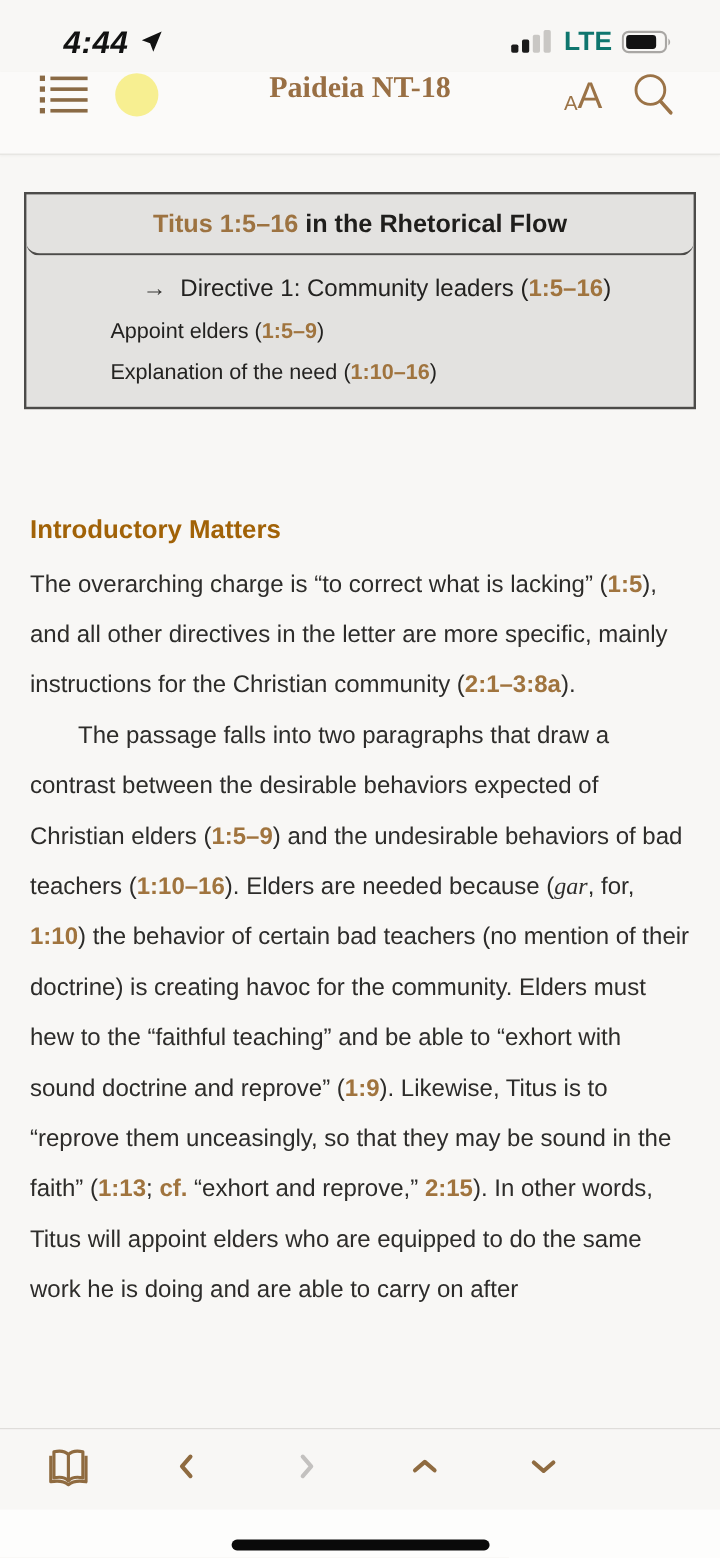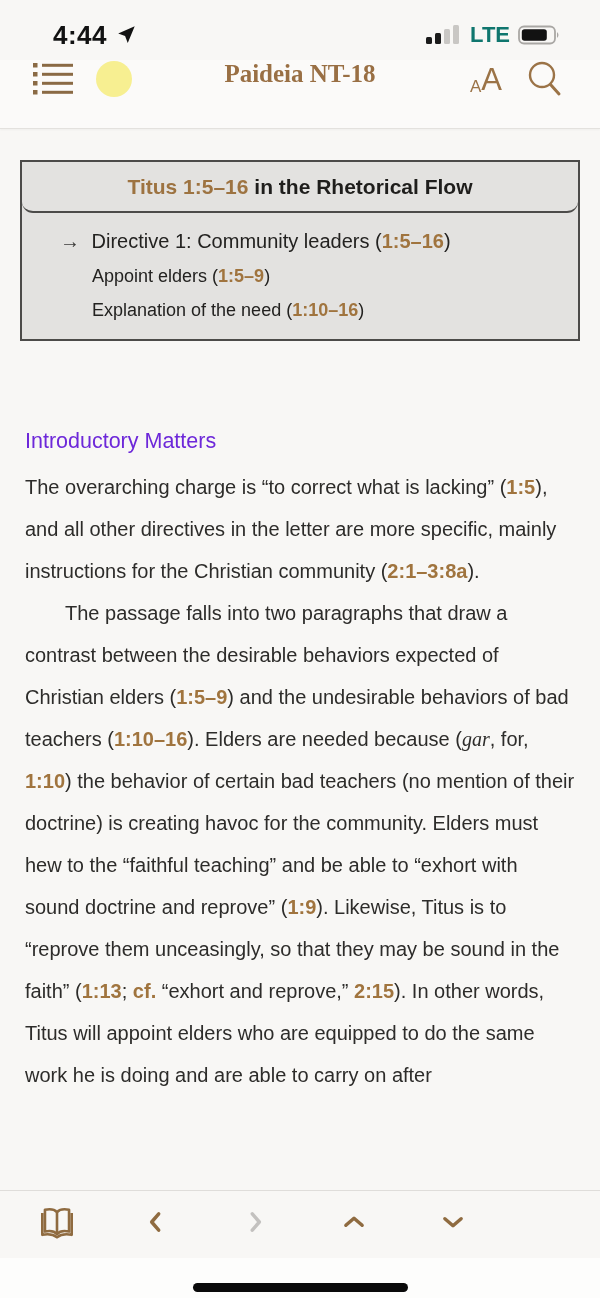--- a/index.html
+++ b/index.html
@@ -9,21 +9,21 @@
     background: #f8f7f5; overflow: hidden; margin: 0 auto;
     font-family: "Liberation Sans", sans-serif; color: #2d2c2a;
   }
   
   .status-bar {
     position: absolute; top: 0; left: 0; right: 0; height: 60px;
     display: flex; align-items: center; justify-content: space-between;
     padding: 10px 38px 0 53px;
   }
   .sb-left { display: flex; align-items: center; gap: 8px; }
-  .sb-time { font-size: 26px; font-weight: bold; color: #121212; letter-spacing: .5px; }
+  .sb-time { font-size: 26px; font-weight: bold; color: #121212; letter-spacing: .5px; font-style: italic; }
   .sb-right { display: flex; align-items: center; gap: 8px; }
   .lte { font-size: 22px; font-weight: 700; color: #0f766e; }
   
   .app-header {
     position: absolute; top: 60px; left: 0; right: 0; height: 69px;
     background: #fbfaf9; border-bottom: 1px solid #e3e1de;
     box-shadow: 0 1px 2px rgba(0,0,0,.04);
     display: flex; align-items: flex-start; padding: 0 38px 0 33px;
   }
   .hdr-left { display: flex; align-items: center; gap: 21px; }
@@ -45,28 +45,28 @@
   .flow-table {
     margin: 30px -5px 0; border: 2px solid #4c4b49; background: #e3e2e0;
   }
   .flow-title {
     text-align: center; font-weight: bold; font-size: 21px;
     padding: 13px 8px 12px; border-bottom: 2px solid #4c4b49; color: #1f1e1c; border-radius: 11px;
   }
   .flow-rows { padding: 4px 10px 18px 0; font-size: 20px; color: #232220; }
   .flow-row { margin-top: 13px; }
   .row-bold { font-weight: bold; padding-left: 44px; }
-  .row-arrow { padding-left: 38px; }
+  .row-arrow { padding-left: 38px; text-align: center; }
   .row-arrow .arrow { color: #3a3937; padding-right: 6px; }
   .row-sub { padding-left: 70px; font-size: 18px; }
   .ref { color: #a0743e; font-weight: bold; }
   .flow-title .ref { color: #9d7341; }
   .greek { font-family: "Liberation Serif", serif; font-style: italic; }
   .article-heading {
-    margin: 88px 0 12px; font-size: 21.5px; font-weight: normal; color: #6d28d9;
+    margin: 88px 0 12px; font-size: 21.5px; font-weight: bold; color: #a16207;
   }
   .body-p { font-size: 20px; line-height: 42px; color: #2d2c2a; }
   .body-p.indent { text-indent: 40px; }
   
   .toolbar {
     position: absolute; left: 0; right: 0; bottom: 40px; height: 68px;
     background: #f8f7f5; border-top: 1px solid #dfddda;
     display: flex; justify-content: space-between; align-items: center;
     padding: 0 125px 6px 35px;
   }

